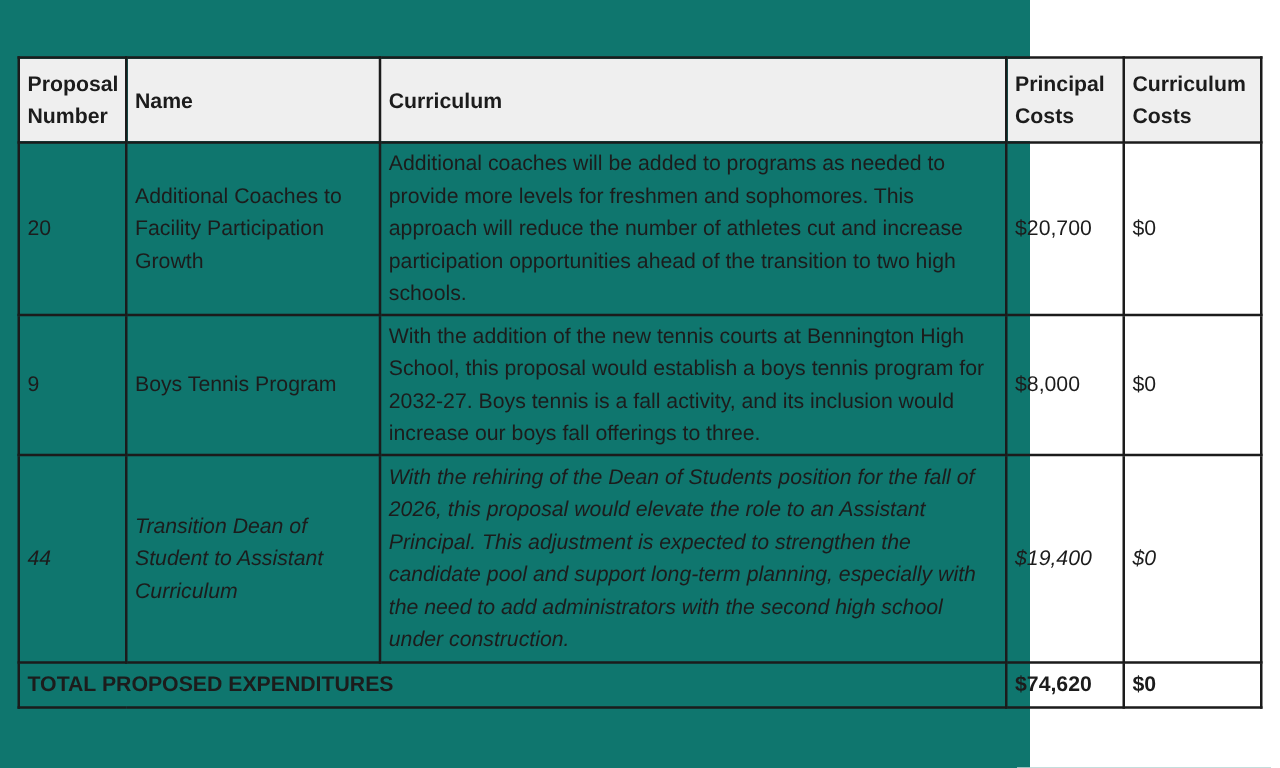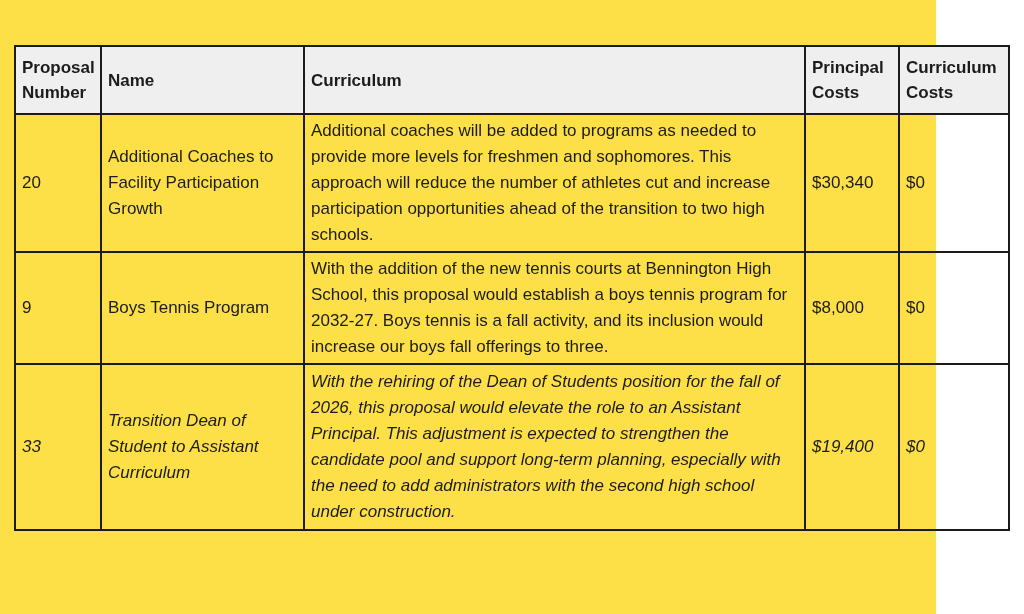--- a/index.html
+++ b/index.html
@@ -8,23 +8,23 @@
     --text-color: #1c1c1c;
   }
   * { box-sizing: border-box; }
   html, body {
     margin: 0;
     padding: 0;
     background: #ffffff;
   }
   .page {
     position: relative;
-    width: 936px;
+    width: 824px;
     height: 614px;
-    background: #fde047;
+    background: #0f766e;
     font-family: "Liberation Sans", sans-serif;
     color: var(--text-color);
   }
   table.expenditures {
     position: absolute;
     left: 14px;
     top: 45px;
     width: 994px;
     border-collapse: collapse;
     table-layout: fixed;
@@ -74,32 +74,37 @@
         <th>Curriculum</th>
         <th>Principal Costs</th>
         <th>Curriculum Costs</th>
       </tr>
     </thead>
     <tbody>
       <tr class="row-1">
         <td>20</td>
         <td>Additional Coaches to Facility Participation Growth</td>
         <td>Additional coaches will be added to programs as needed to provide more levels for freshmen and sophomores. This approach will reduce the number of athletes cut and increase participation opportunities ahead of the transition to two high schools.</td>
-        <td>$30,340</td>
+        <td>$20,700</td>
         <td>$0</td>
       </tr>
       <tr class="row-2">
         <td>9</td>
         <td>Boys Tennis Program</td>
         <td>With the addition of the new tennis courts at Bennington High School, this proposal would establish a boys tennis program for 2032-27. Boys tennis is a fall activity, and its inclusion would increase our boys fall offerings to three.</td>
         <td>$8,000</td>
         <td>$0</td>
       </tr>
       <tr class="row-3">
-        <td>33</td>
+        <td>44</td>
         <td>Transition Dean of Student to Assistant Curriculum</td>
         <td>With the rehiring of the Dean of Students position for the fall of 2026, this proposal would elevate the role to an Assistant Principal. This adjustment is expected to strengthen the candidate pool and support long-term planning, especially with the need to add administrators with the second high school under construction.</td>
         <td>$19,400</td>
+        <td>$0</td>
+      </tr>
+      <tr class="total-row">
+        <td colspan="3">TOTAL PROPOSED EXPENDITURES</td>
+        <td>$74,620</td>
         <td>$0</td>
       </tr>
     </tbody>
   </table>
 </div>
 
 </body></html>

